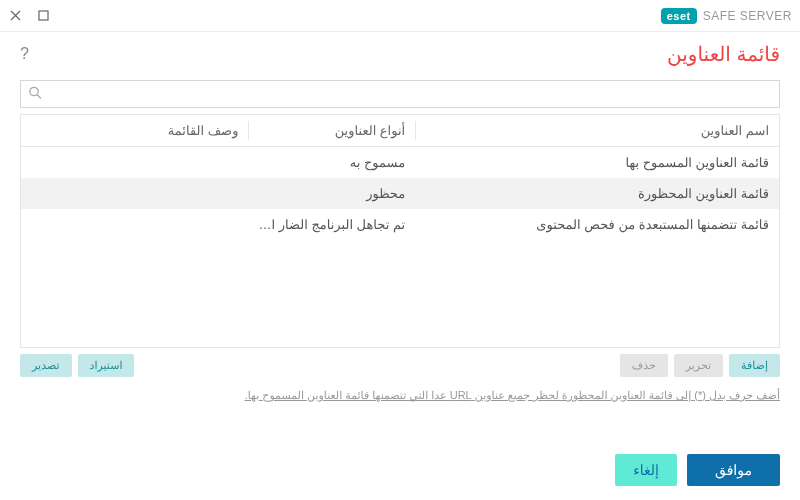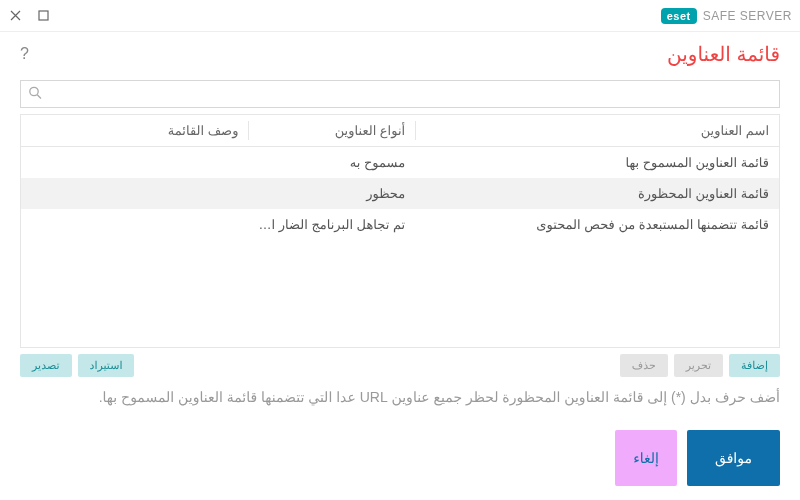--- a/index.html
+++ b/index.html
@@ -148,45 +148,46 @@
   padding: 5px 12px;
   font-size: 11px;
   border-radius: 2px;
   cursor: pointer;
   font-family: inherit;
 }
 .btn-teal { background: #c4e8ea; color: #1b8e96; }
 .btn-grey { background: #e5e5e5; color: #999; cursor: default; }
 .hint {
   color: #999;
-  font-size: 14px;
+  font-size: 11px;
   margin-top: 12px;
   text-align: right;
+  text-decoration: underline;
 }
 .footer {
   position: absolute;
   bottom: 0;
   left: 0;
   right: 0;
   padding: 14px 20px;
   display: flex;
   gap: 10px;
   justify-content: flex-end;
   direction: ltr;
 }
 .btn-primary {
   background: #0f6faa;
   color: #fff;
   padding: 8px 28px;
   font-size: 14px;
 }
 .btn-secondary {
-  background: #f0abfc;
+  background: #5eead4;
   color: #0f6faa;
-  padding: 20px 18px;
+  padding: 8px 18px;
   font-size: 14px;
 }
 </style>
 </head>
 <body>
 
 <div class="titlebar">
   <div class="window-controls">
     <span class="win-ctrl">
       <svg width="11" height="11" viewBox="0 0 11 11">

